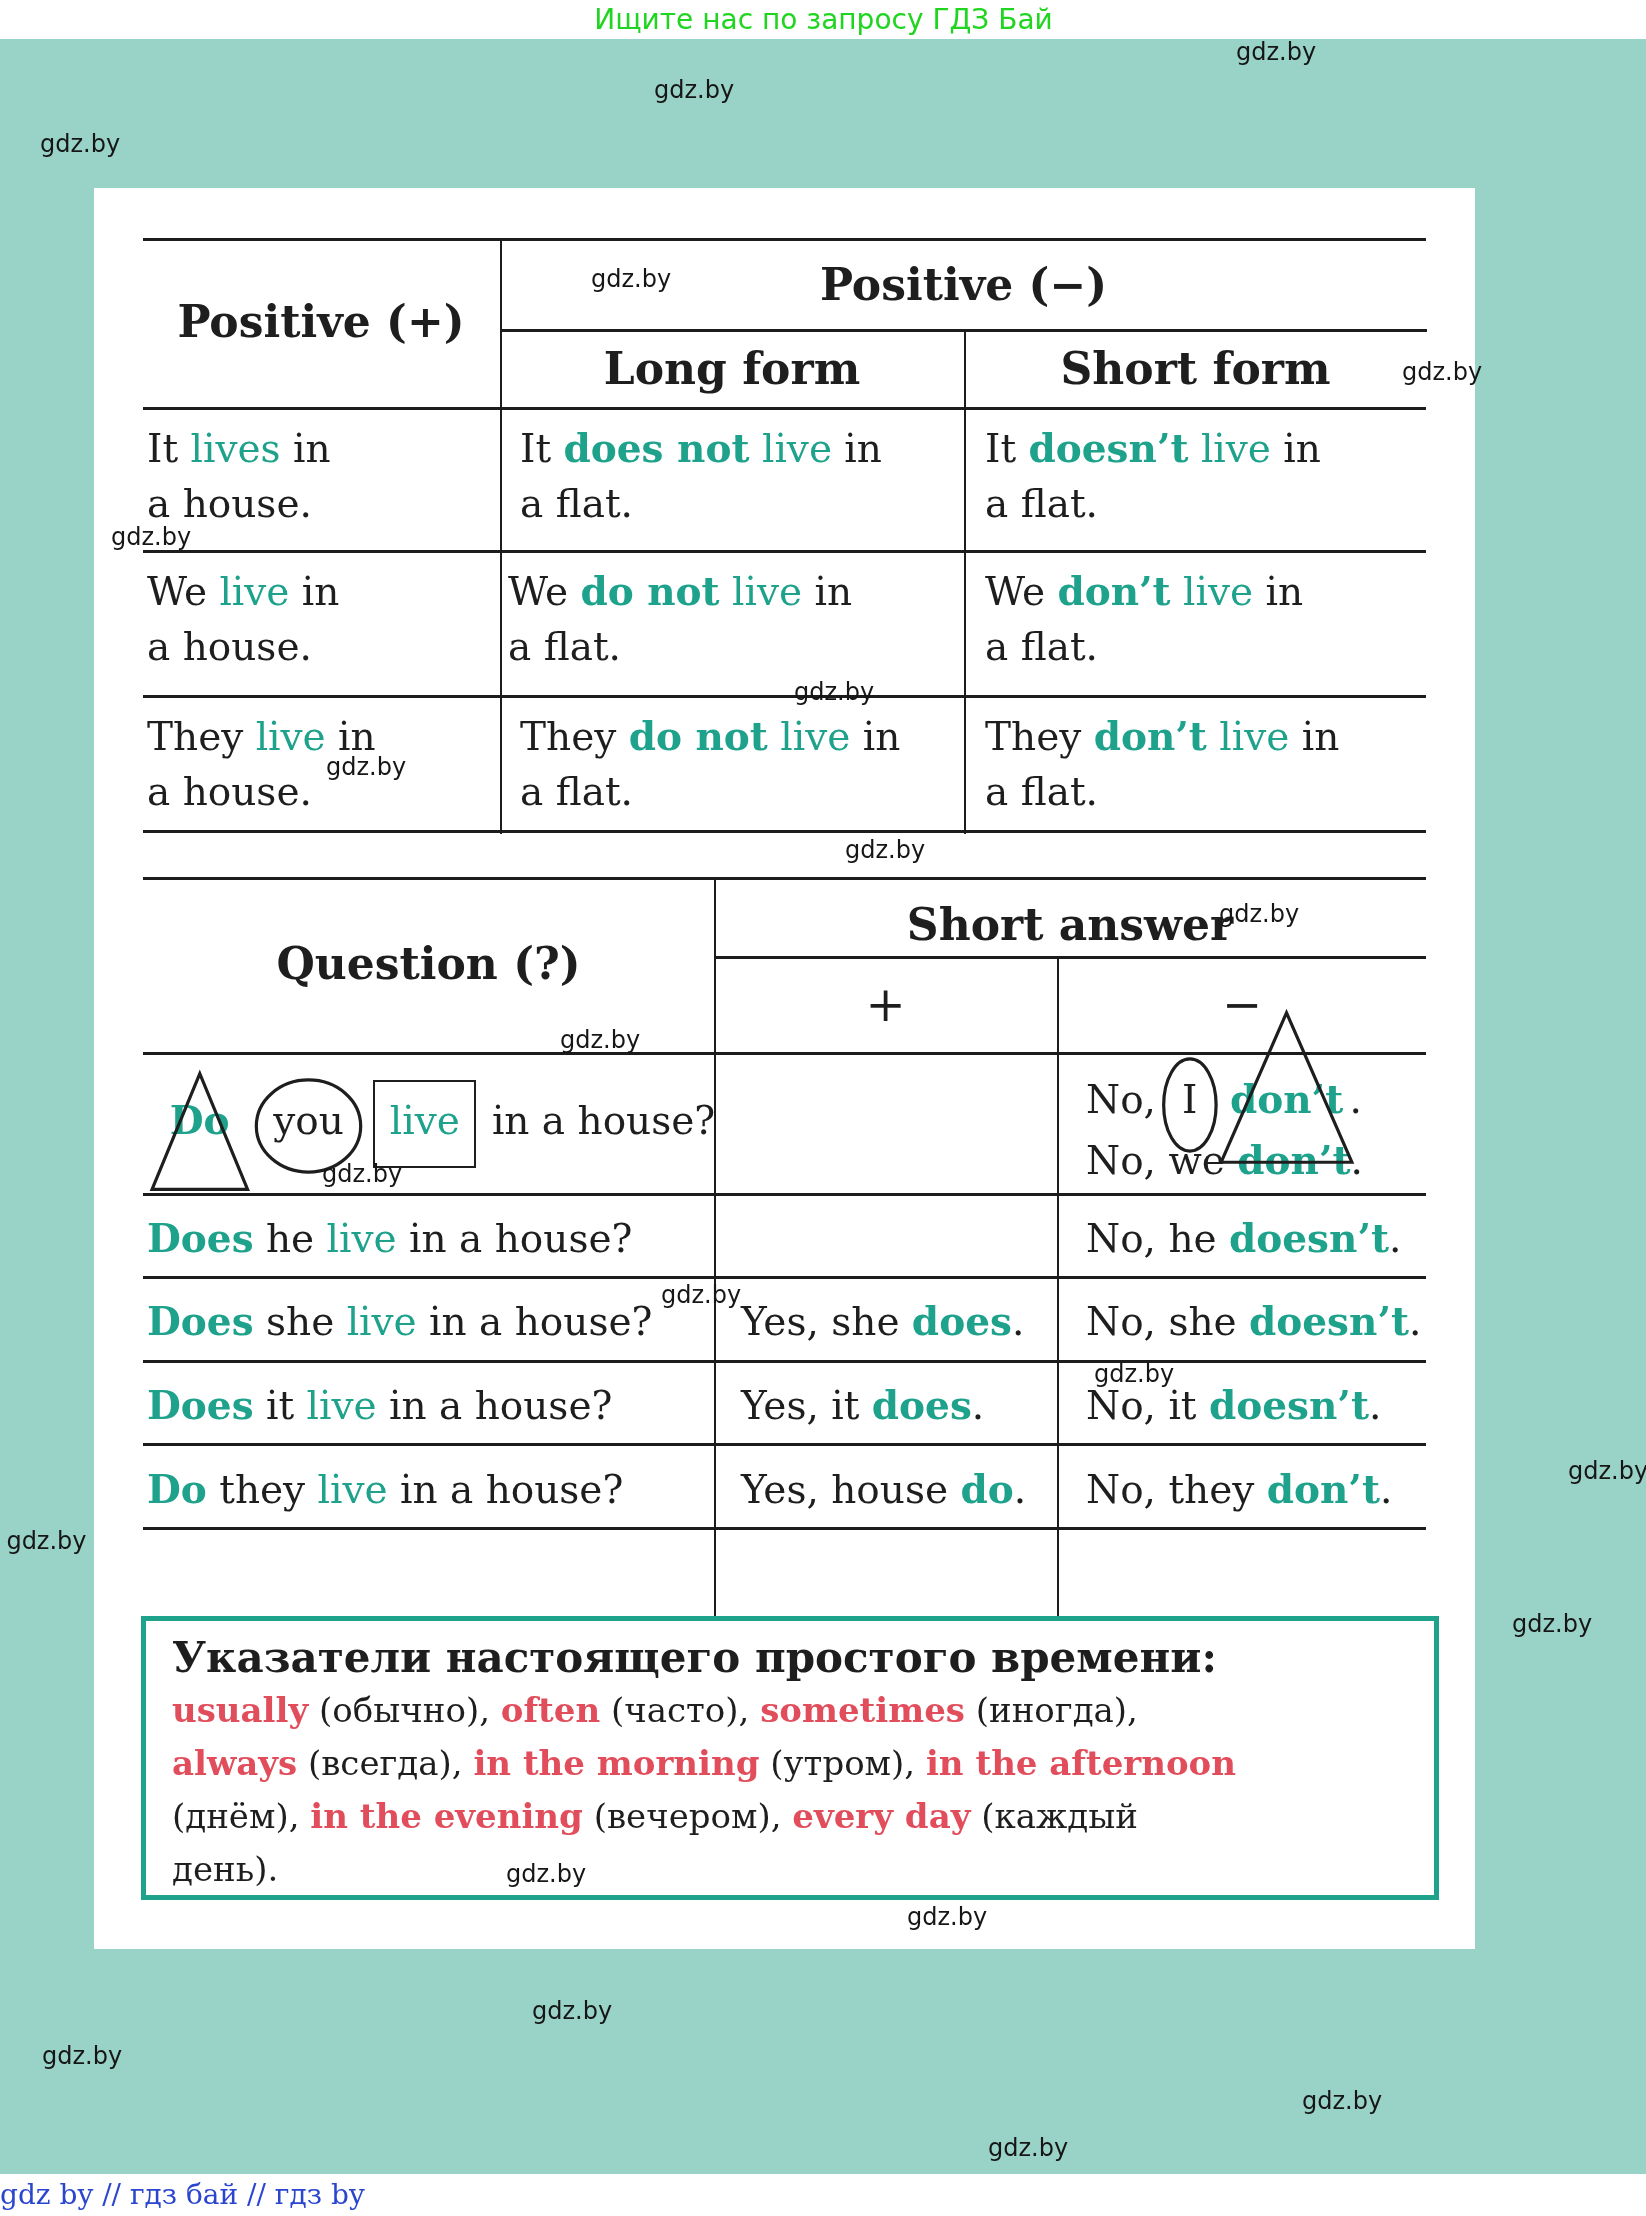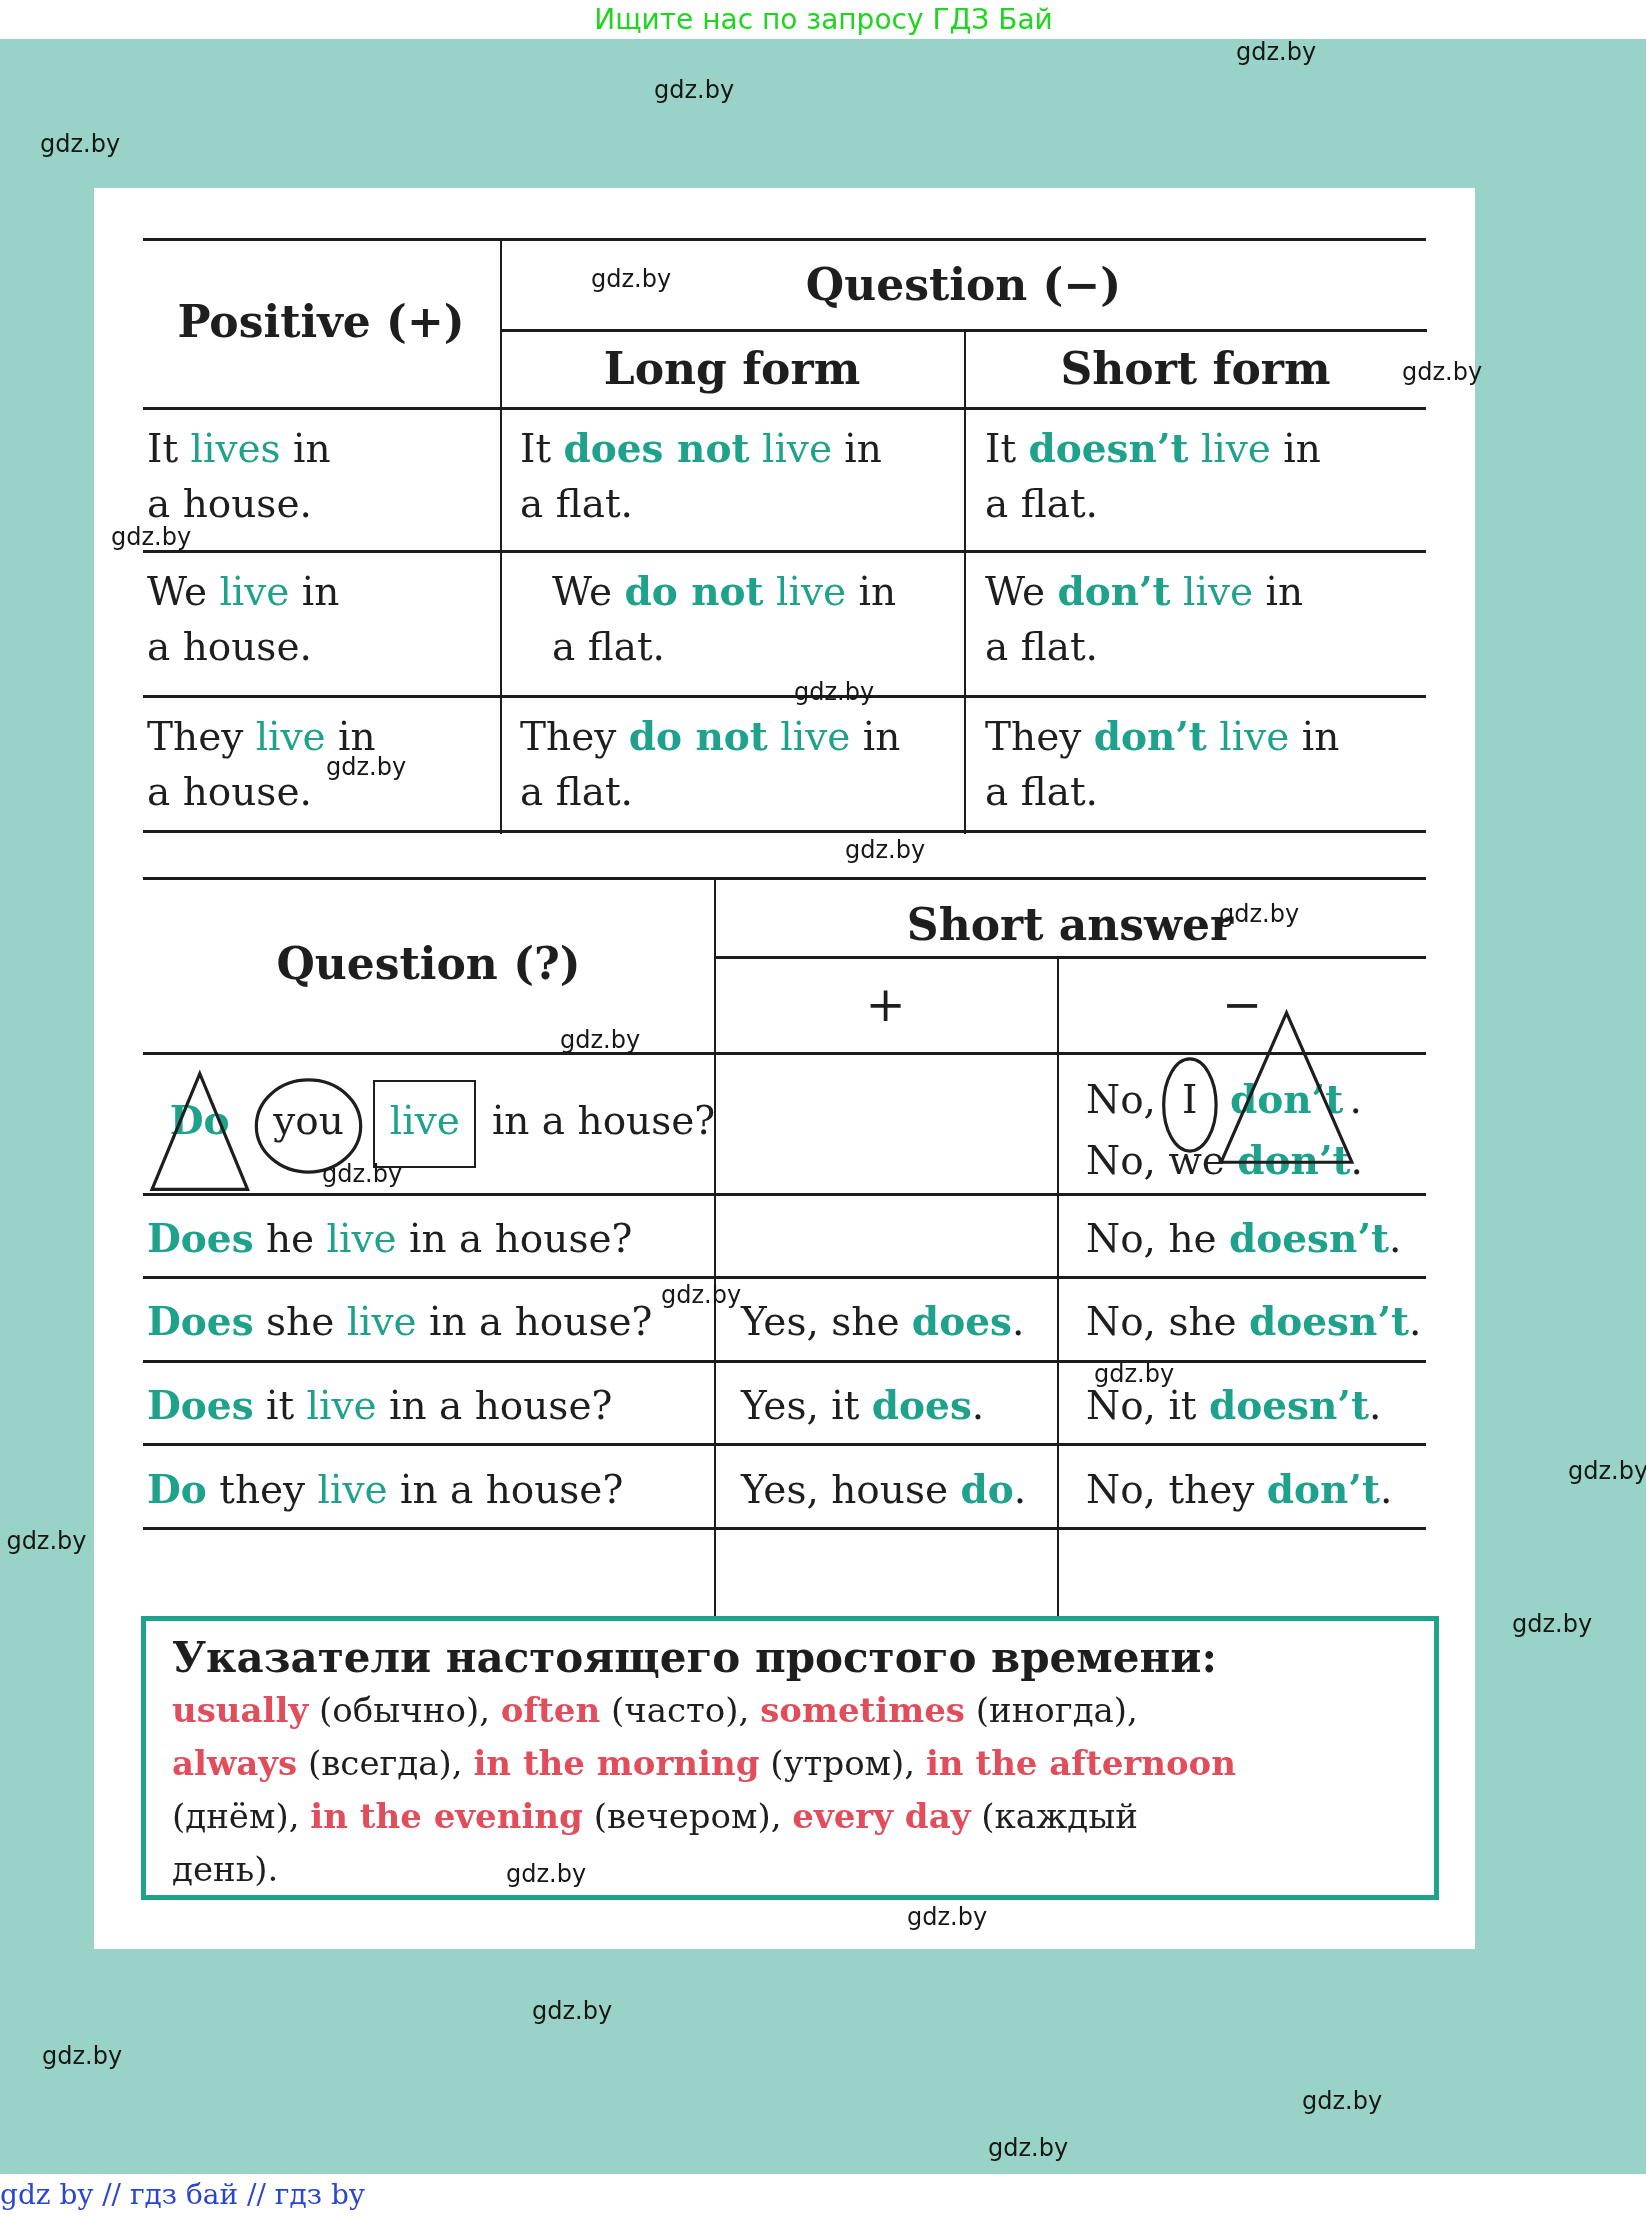--- a/index.html
+++ b/index.html
@@ -77,29 +77,29 @@
     <div class="hline" style="left:143px;top:1193px;width:1283px"></div>
     <div class="hline" style="left:143px;top:1276px;width:1283px"></div>
     <div class="hline" style="left:143px;top:1360px;width:1283px"></div>
     <div class="hline" style="left:143px;top:1443px;width:1283px"></div>
     <div class="hline" style="left:143px;top:1527px;width:1283px"></div>
     <div class="vline" style="left:714px;top:877px;height:743px"></div>
     <div class="vline" style="left:1057px;top:956px;height:664px"></div>
   </div>
 
   <div class="hdr" style="left:143px;top:293px;width:356px">Positive (+)</div>
-  <div class="hdr" style="left:500px;top:256px;width:927px">Question (−)</div>
+  <div class="hdr" style="left:500px;top:256px;width:927px">Positive (−)</div>
   <div class="hdr" style="left:500px;top:340px;width:464px">Long form</div>
   <div class="hdr" style="left:964px;top:340px;width:463px">Short form</div>
 
   <div class="cell" style="left:147px;top:421px;width:347px"><span>It </span><span class="tg">lives</span><span> in</span><br><span>a house.</span></div>
   <div class="cell" style="left:520px;top:421px;width:439px"><span>It </span><span class="tg b">does not</span><span> </span><span class="tg">live</span><span> in</span><br><span>a flat.</span></div>
   <div class="cell" style="left:985px;top:421px;width:439px"><span>It </span><span class="tg b">doesn’t</span><span> </span><span class="tg">live</span><span> in</span><br><span>a flat.</span></div>
   <div class="cell" style="left:147px;top:564px;width:347px"><span>We </span><span class="tg">live</span><span> in</span><br><span>a house.</span></div>
-  <div class="cell" style="left:552px;top:564px;width:439px"><span>We </span><span class="tg b">do not</span><span> </span><span class="tg">live</span><span> in</span><br><span>a flat.</span></div>
+  <div class="cell" style="left:508px;top:564px;width:439px"><span>We </span><span class="tg b">do not</span><span> </span><span class="tg">live</span><span> in</span><br><span>a flat.</span></div>
   <div class="cell" style="left:985px;top:564px;width:439px"><span>We </span><span class="tg b">don’t</span><span> </span><span class="tg">live</span><span> in</span><br><span>a flat.</span></div>
   <div class="cell" style="left:147px;top:709px;width:347px"><span>They </span><span class="tg">live</span><span> in</span><br><span>a house.</span></div>
   <div class="cell" style="left:520px;top:709px;width:439px"><span>They </span><span class="tg b">do not</span><span> </span><span class="tg">live</span><span> in</span><br><span>a flat.</span></div>
   <div class="cell" style="left:985px;top:709px;width:439px"><span>They </span><span class="tg b">don’t</span><span> </span><span class="tg">live</span><span> in</span><br><span>a flat.</span></div>
 
   <div class="hdr" style="left:143px;top:935px;width:571px">Question (?)</div>
   <div class="hdr" style="left:714px;top:896px;width:712px">Short answer</div>
   <div class="hdr sign" style="left:714px;top:975px;width:343px">+</div>
   <div class="hdr sign" style="left:1057px;top:975px;width:370px">−</div>
 

